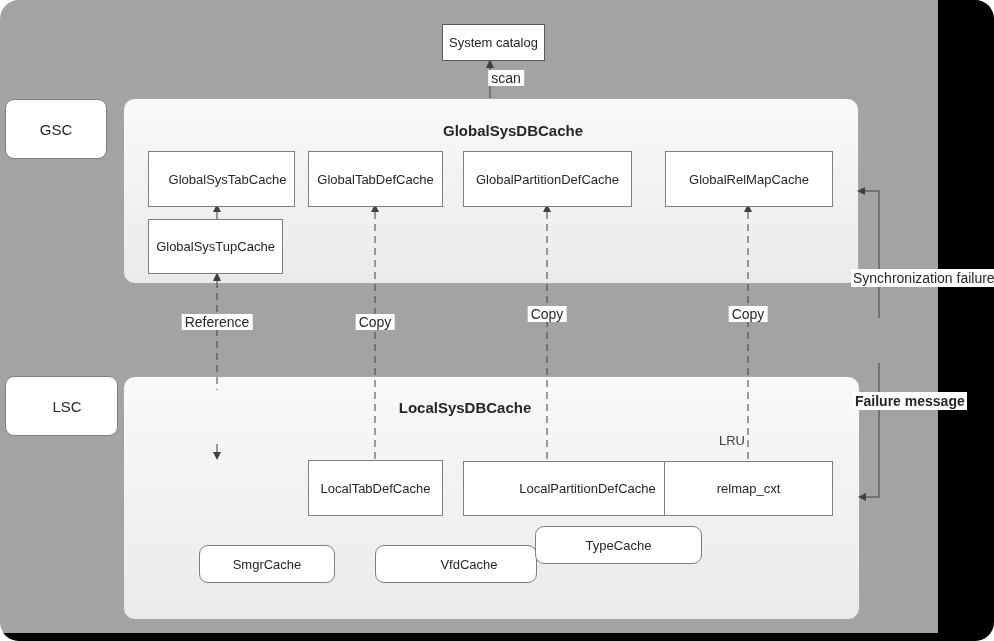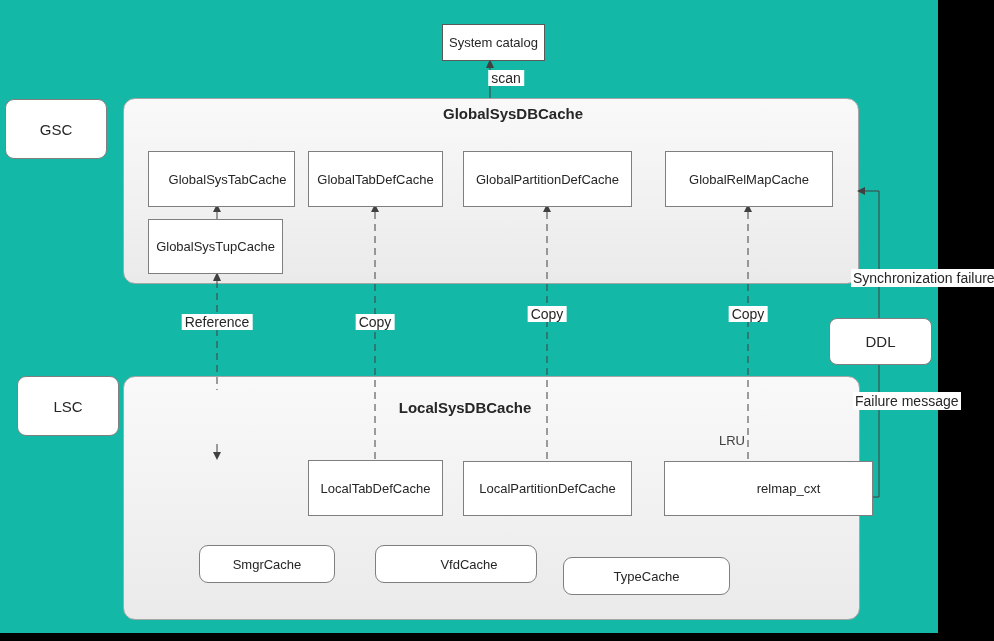--- a/index.html
+++ b/index.html
@@ -1,18 +1,18 @@
 <!DOCTYPE html>
 <html><head>
 <meta charset="utf-8">
 <style>
   html,body{margin:0;padding:0;background:#fff;}
   #canvas{
-    position:relative;width:994px;height:641px;background:#14b8a6;overflow:hidden;
-    font-family:"Liberation Sans",sans-serif;color:#262626;
+    position:relative;width:994px;height:641px;background:#a3a3a3;overflow:hidden;
+    font-family:"Liberation Sans",sans-serif;color:#262626;border-radius:19px;
   }
   
   .container{
     position:absolute;border:1px solid #a6a6a6;border-radius:12px;
     background:linear-gradient(180deg,#f9f9f9 0%,#f1f1f1 55%,#eaeaea 100%);
     z-index:1;
   }
   
   .box{
     position:absolute;border:1px solid #7f7f7f;background:#ffffff;
@@ -100,25 +100,25 @@
   <div class="bar" style="left:0;top:633px;width:994px;height:8px;"></div>
 
   <div class="box" style="left:442px;top:24px;width:101px;height:35px;border-color:#595959;">
     <span>System catalog</span>
   </div>
   <div class="edge-label" style="left:506px;top:70px;">scan</div>
 
   <div class="rbox side-label" style="left:5px;top:99px;width:100px;height:58px;">
     <span>GSC</span>
   </div>
-  <div class="rbox side-label" style="left:17px;top:376px;width:100px;height:58px;">
+  <div class="rbox side-label" style="left:5px;top:376px;width:100px;height:58px;padding-left:11px;">
     <span>LSC</span>
   </div>
 
-  <div class="title" style="left:513px;top:105px;text-align:center;">GlobalSysDBCache</div>
+  <div class="title" style="left:513px;top:122px;text-align:center;">GlobalSysDBCache</div>
   <div class="lru" style="left:678px;top:106px;">LRU</div>
 
   <div class="box" style="left:148px;top:151px;width:133px;height:54px;padding-left:12px;">
     <span>GlobalSysTabCache</span>
   </div>
   <div class="box" style="left:308px;top:151px;width:133px;height:54px;">
     <span>GlobalTabDefCache</span>
   </div>
   <div class="box" style="left:463px;top:151px;width:167px;height:54px;">
     <span>GlobalPartitionDefCache</span>
@@ -134,36 +134,33 @@
   <div class="edge-label" style="left:375px;top:314px;">Copy</div>
   <div class="edge-label" style="left:547px;top:306px;">Copy</div>
   <div class="edge-label" style="left:748px;top:306px;">Copy</div>
 
   <div class="title" style="left:465px;top:399px;">LocalSysDBCache</div>
   <div class="lru" style="left:719px;top:385px;">LRU</div>
 
   <div class="box" style="left:308px;top:460px;width:133px;height:54px;">
     <span>LocalTabDefCache</span>
   </div>
-  <div class="box" style="left:463px;top:461px;width:167px;height:53px;">
+  <div class="box" style="left:463px;top:461px;width:167px;height:53px;padding-left:40px;">
     <span>LocalPartitionDefCache</span>
   </div>
-  <div class="box" style="left:664px;top:461px;width:167px;height:53px;padding-left:40px;">
+  <div class="box" style="left:664px;top:461px;width:167px;height:53px;">
     <span>relmap_cxt</span>
   </div>
 
   <div class="rbox" style="left:199px;top:545px;width:134px;height:36px;">
     <span>SmgrCache</span>
   </div>
   <div class="rbox" style="left:375px;top:545px;width:134px;height:36px;padding-left:26px;">
     <span>VfdCache</span>
   </div>
-  <div class="rbox" style="left:535px;top:557px;width:165px;height:36px;margin-left:28px;">
+  <div class="rbox" style="left:535px;top:526px;width:165px;height:36px;">
     <span>TypeCache</span>
   </div>
 
   <div class="right-label" style="left:851px;top:269px;">Synchronization failure</div>
-  <div class="rbox side-label" style="left:829px;top:318px;width:101px;height:45px;border-radius:8px;">
-    <span>DDL</span>
-  </div>
-  <div class="right-label" style="left:853px;top:392px;">Failure message</div>
+  <div class="right-label" style="left:853px;top:392px;font-weight:bold;">Failure message</div>
 
 </div>
 
 </body></html>

